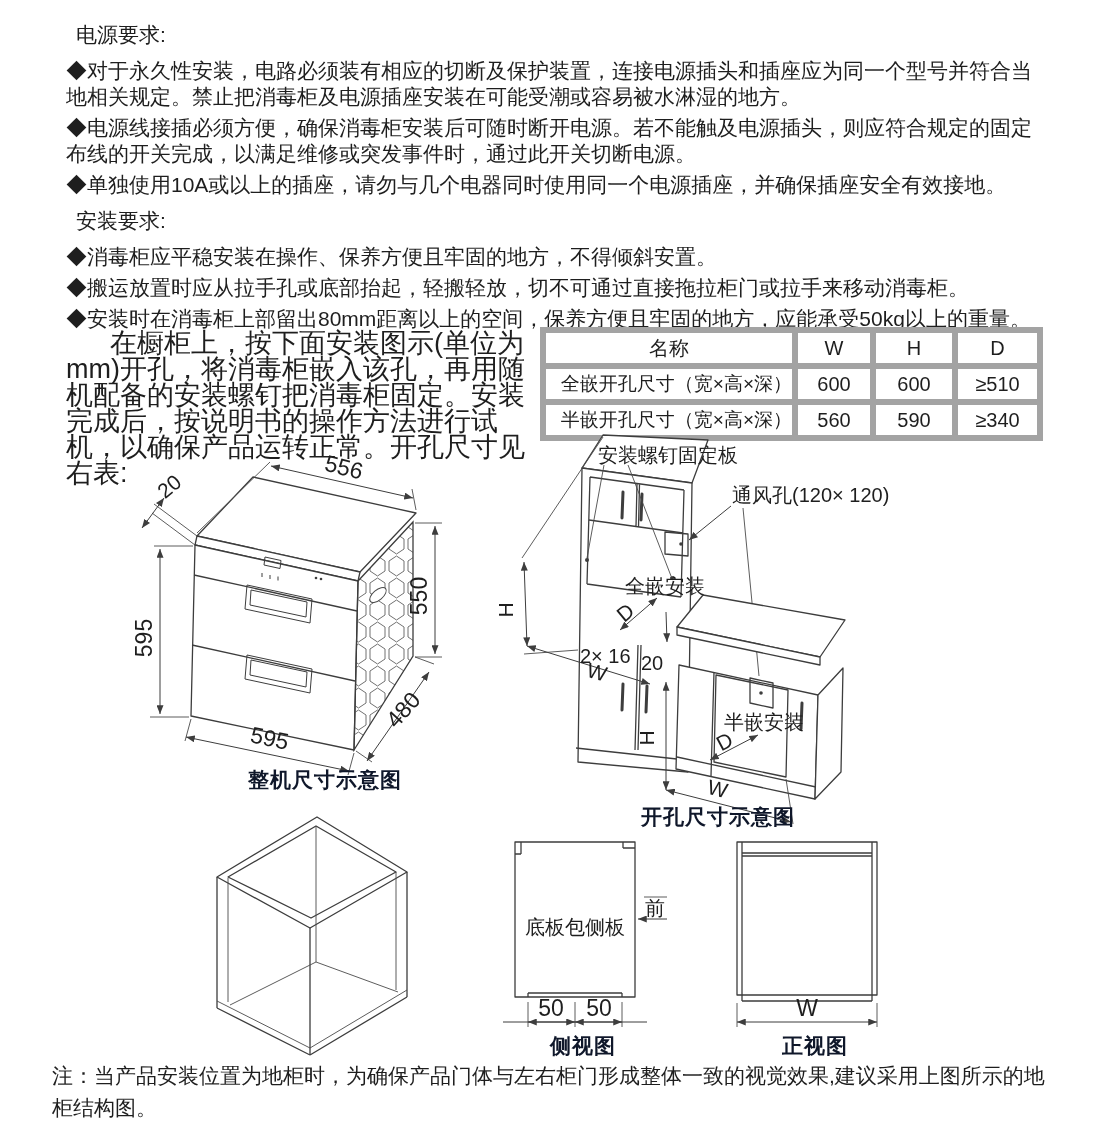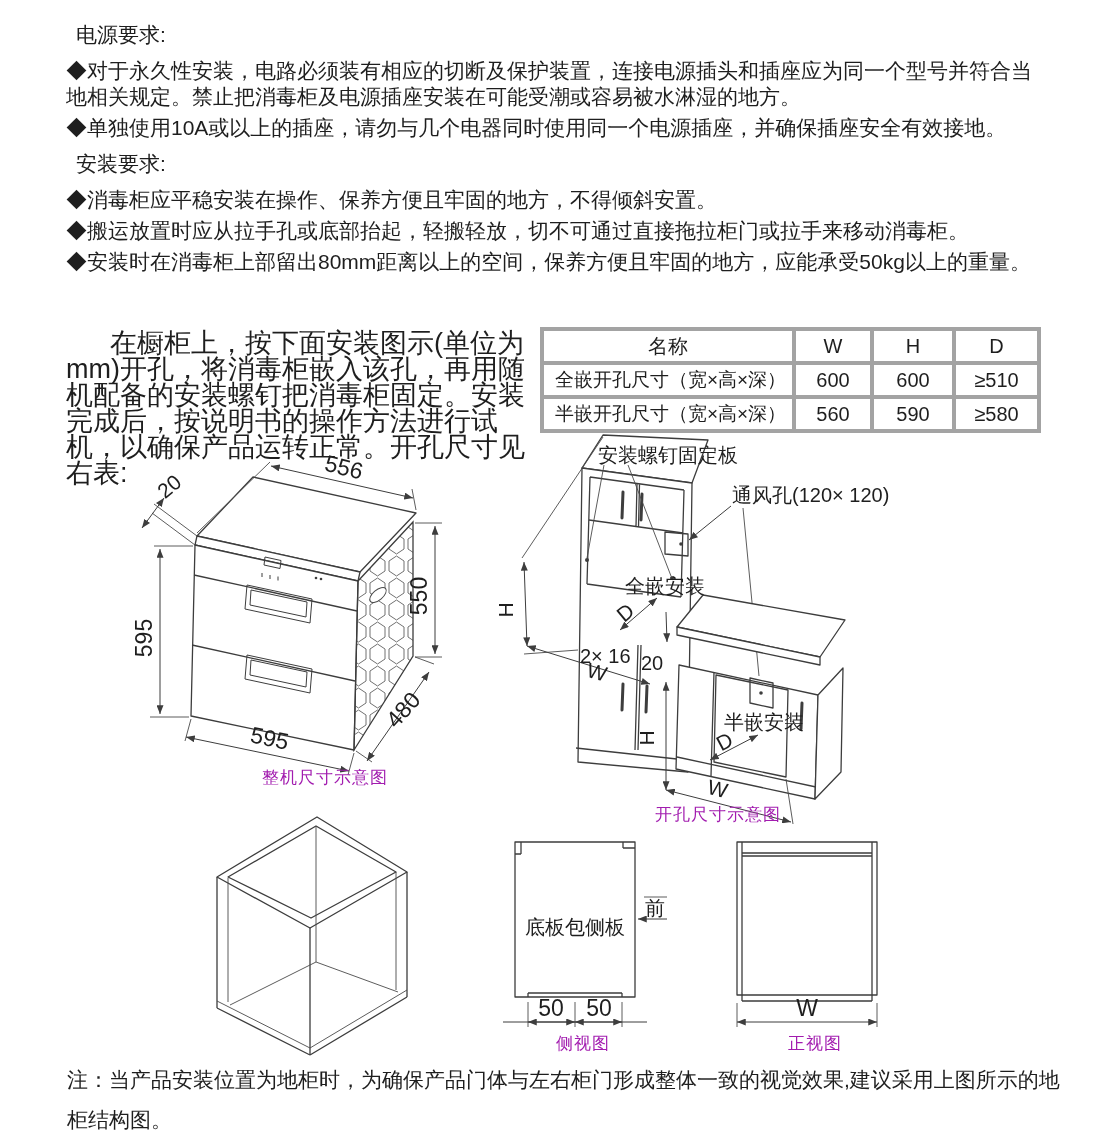--- a/index.html
+++ b/index.html
@@ -3,45 +3,46 @@
 <meta charset="utf-8">
 <style>
   html,body{margin:0;padding:0;background:#fff;}
   .page{position:relative;width:1093px;height:1143px;background:#ffffff;
         font-family:"Liberation Sans",sans-serif;color:#1e1e1e;overflow:hidden;}
   .tblock{position:absolute;left:66px;top:12px;width:992px;font-size:21px;line-height:26px;}
   .tblock p{margin:0 15px 5px 0;}
   .tblock p.tt{margin:10px;}
   .intro{position:absolute;left:66px;top:330px;width:476px;font-size:27px;line-height:26px;text-indent:44px;}
   table.dims{position:absolute;left:540px;top:327px;border-collapse:collapse;table-layout:fixed;}
-  table.dims th,table.dims td{border:4px solid #a3a3a3;font-weight:normal;font-size:20px;
+  table.dims th,table.dims td{border:6px solid #a3a3a3;font-weight:normal;font-size:20px;
         text-align:center;padding:0;height:30px;white-space:nowrap;overflow:hidden;}
-  table.dims td.nm{font-size:19px;text-align:center;padding-left:5px;}
-  .cap{position:absolute;font-size:17px;text-align:center;color:#a21caf;letter-spacing:1px;}
-  .note{position:absolute;left:67px;top:1060px;width:1000px;font-size:21px;line-height:40px;}
+  table.dims td.nm{font-size:19px;text-align:right;padding-left:5px;}
+  .cap{position:absolute;font-size:21px;text-align:center;color:#0f172a;letter-spacing:1px;font-weight:bold;}
+  .note{position:absolute;left:52px;top:1060px;width:1000px;font-size:21px;line-height:32px;}
   svg{position:absolute;overflow:visible;}
   svg .ln{stroke:#3d3d3d;stroke-width:1.3;fill:none;stroke-linejoin:round;}
   svg .lnw{stroke:#3d3d3d;stroke-width:1.3;fill:#ffffff;stroke-linejoin:round;}
   svg .thin{stroke:#4a4a4a;stroke-width:0.9;fill:none;}
   svg .dl{stroke:#3d3d3d;stroke-width:1;fill:none;}
   svg .bar{stroke:#3d3d3d;stroke-width:3;stroke-linecap:round;fill:none;}
   svg text{fill:#1e1e1e;font-family:"Liberation Sans",sans-serif;}
   svg .dim{font-size:23px;}
   svg .dimS{font-size:21px;}
   svg .lbl{font-size:20px;}
   .mid{text-anchor:middle;}
 </style>
 </head>
 <body>
 
 <div class="page">
 
   <div class="tblock">
     <p class="tt">电源要求:</p>
     <p>◆对于永久性安装，电路必须装有相应的切断及保护装置，连接电源插头和插座应为同一个型号并符合当地相关规定。禁止把消毒柜及电源插座安装在可能受潮或容易被水淋湿的地方。</p>
+    <p>◆电源线接插必须方便，确保消毒柜安装后可随时断开电源。若不能触及电源插头，则应符合规定的固定布线的开关完成，以满足维修或突发事件时，通过此开关切断电源。</p>
     <p>◆单独使用10A或以上的插座，请勿与几个电器同时使用同一个电源插座，并确保插座安全有效接地。</p>
     <p class="tt">安装要求:</p>
     <p>◆消毒柜应平稳安装在操作、保养方便且牢固的地方，不得倾斜安置。</p>
     <p>◆搬运放置时应从拉手孔或底部抬起，轻搬轻放，切不可通过直接拖拉柜门或拉手来移动消毒柜。</p>
     <p>◆安装时在消毒柜上部留出80mm距离以上的空间，保养方便且牢固的地方，应能承受50kg以上的重量。</p>
   </div>
 
   <div class="intro">在橱柜上，按下面安装图示(单位为mm)开孔，将消毒柜嵌入该孔，再用随机配备的安装螺钉把消毒柜固定。安装完成后，按说明书的操作方法进行试机，以确保产品运转正常。开孔尺寸见右表:</div>
 
   <table class="dims">
@@ -61,21 +62,21 @@
     <tr>
       <td class="nm">全嵌开孔尺寸（宽×高×深）</td>
       <td>600</td>
       <td>600</td>
       <td>≥510</td>
     </tr>
     <tr>
       <td class="nm">半嵌开孔尺寸（宽×高×深）</td>
       <td>560</td>
       <td>590</td>
-      <td>≥580</td>
+      <td>≥340</td>
     </tr>
   </tbody>
     </table>
 
   <svg style="left:140px;top:445px" width="335" height="350" viewBox="0 0 335 350">
     <defs>
       <marker id="arA" viewBox="0 0 10 8" refX="10" refY="4" markerWidth="9" markerHeight="7" orient="auto-start-reverse">
         <path d="M0,0 L10,4 L0,8 Z" fill="#3d3d3d"></path>
       </marker>
       <pattern id="hexpat" width="19" height="22" patternUnits="userSpaceOnUse">

